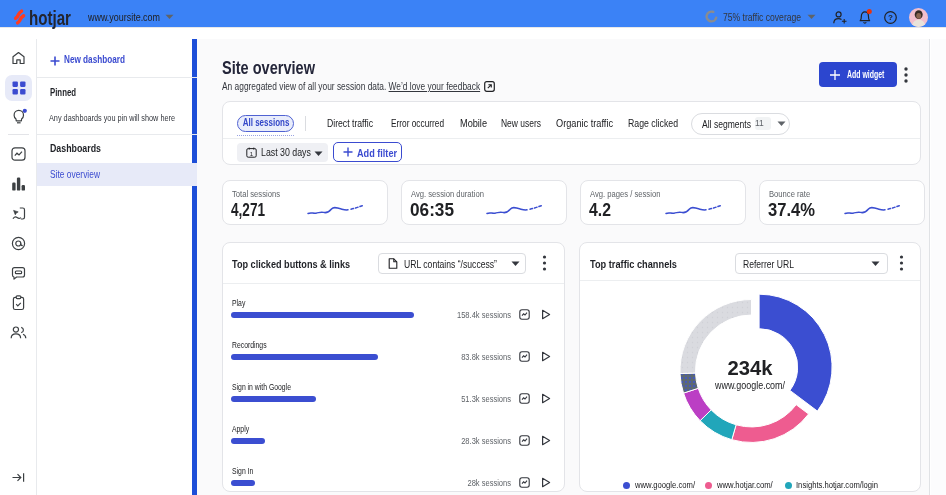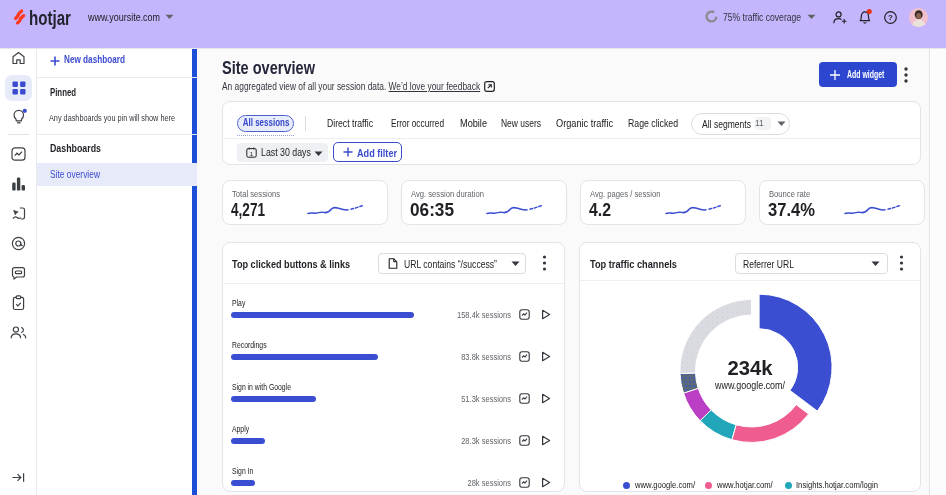--- a/index.html
+++ b/index.html
@@ -3,21 +3,21 @@
 <meta charset="utf-8">
 <style>
 * { margin:0; padding:0; box-sizing:border-box; }
 html,body { width:946px; height:495px; overflow:hidden; }
 body { font-family:"Liberation Sans", sans-serif; background:#fff; position:relative; }
 .abs { position:absolute; }
 .t { position:absolute; white-space:nowrap; transform:scaleX(var(--s,.8)); transform-origin:0 50%; }
 .tc { transform-origin:50% 50%; }
 .tr { transform-origin:100% 50%; }
 
-#topbar { position:absolute; left:0; top:0; width:946px; height:49px; background:#c4b5fd; border-bottom:1px solid #e6e7e9; z-index:5; }
+#topbar { position:absolute; left:0; top:0; width:946px; height:28px; background:#3b82f6; border-bottom:1px solid #e6e7e9; z-index:5; }
 #rail { position:absolute; left:0; top:39px; width:37px; height:456px; background:#fff; border-right:1px solid #e8eaed; z-index:4; }
 #snav { position:absolute; left:37px; top:39px; width:160px; height:456px; background:#fff; border-right:5px solid #1d4ed8; z-index:3; }
 .snav-div { position:absolute; left:0; width:160px; border-top:1px solid #e8eaed; }
 #main { position:absolute; left:197px; top:39px; width:733px; height:456px; background:#fafafb; border-right:1px solid #e0e2e5; }
 #gutter { position:absolute; left:931px; top:39px; width:15px; height:456px; background:#fcfcfd; }
 .card { position:absolute; background:#fff; border:1px solid #e3e4e8; border-radius:8px; }
 </style>
 </head>
 <body>
 

